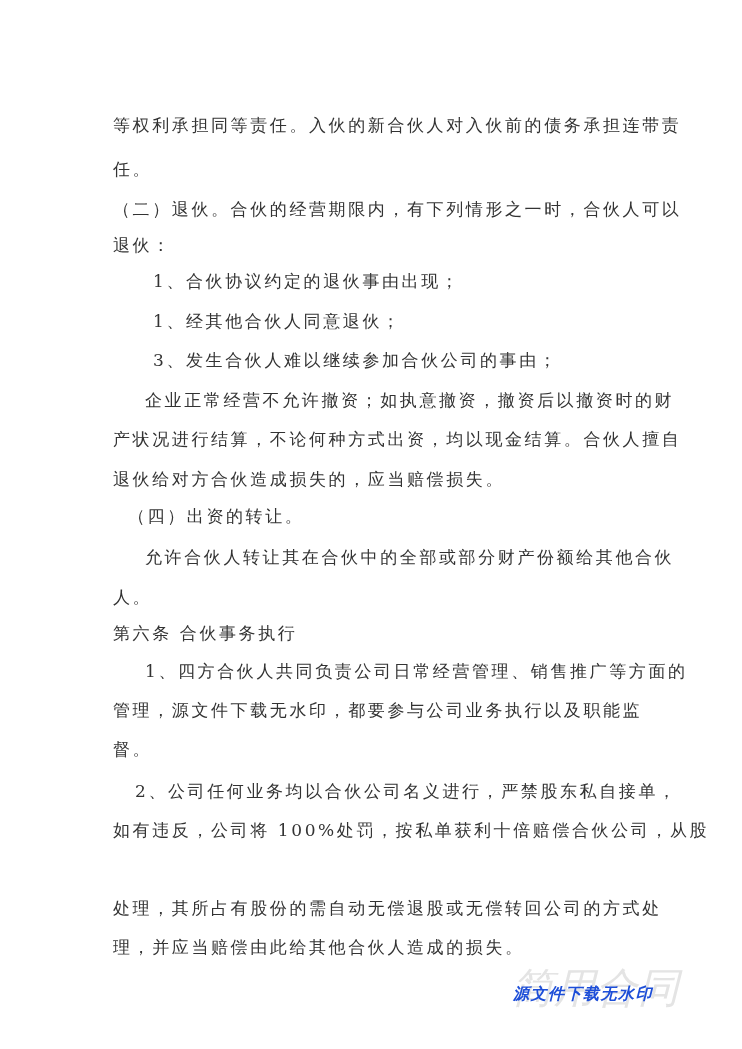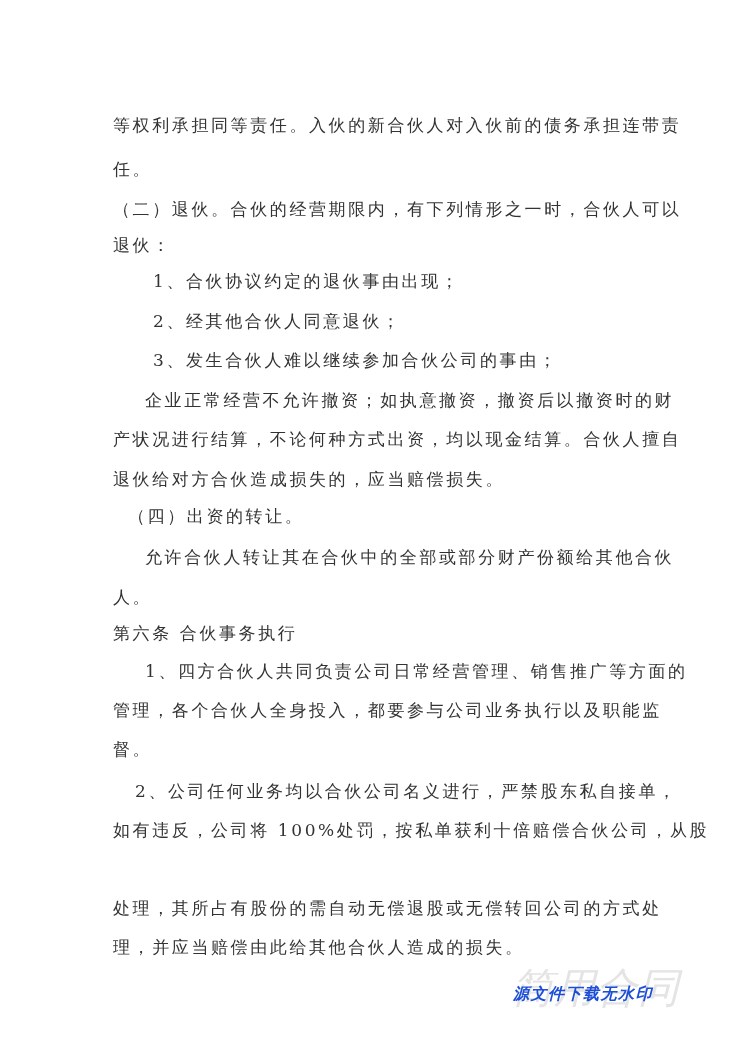--- a/index.html
+++ b/index.html
@@ -24,31 +24,31 @@
 </style>
 </head>
 <body>
 
 <div class="page">
   <div class="line" style="top:98px;left:113px;">等权利承担同等责任。入伙的新合伙人对入伙前的债务承担连带责</div>
   <div class="line" style="top:142px;left:113px;">任。</div>
   <div class="line" style="top:182px;left:113px;">（二）退伙。合伙的经营期限内，有下列情形之一时，合伙人可以</div>
   <div class="line" style="top:218px;left:113px;">退伙：</div>
   <div class="line" style="top:254px;left:153px;">1、合伙协议约定的退伙事由出现；</div>
-  <div class="line" style="top:294px;left:153px;">2、经其他合伙人同意退伙；</div>
+  <div class="line" style="top:294px;left:153px;">1、经其他合伙人同意退伙；</div>
   <div class="line" style="top:333px;left:153px;">3、发生合伙人难以继续参加合伙公司的事由；</div>
   <div class="line" style="top:373px;left:145px;text-align:center;">企业正常经营不允许撤资；如执意撤资，撤资后以撤资时的财</div>
   <div class="line" style="top:412px;left:113px;">产状况进行结算，不论何种方式出资，均以现金结算。合伙人擅自</div>
   <div class="line" style="top:452px;left:113px;">退伙给对方合伙造成损失的，应当赔偿损失。</div>
   <div class="line" style="top:489px;left:128px;">（四）出资的转让。</div>
   <div class="line" style="top:530px;left:145px;">允许合伙人转让其在合伙中的全部或部分财产份额给其他合伙</div>
   <div class="line" style="top:570px;left:113px;">人。</div>
   <div class="line" style="top:606px;left:113px;">第六条  合伙事务执行</div>
   <div class="line" style="top:644px;left:145px;">1、四方合伙人共同负责公司日常经营管理、销售推广等方面的</div>
-  <div class="line" style="top:683px;left:113px;">管理，各个合伙人全身投入，都要参与公司业务执行以及职能监</div>
+  <div class="line" style="top:683px;left:113px;">管理，源文件下载无水印，都要参与公司业务执行以及职能监</div>
   <div class="line" style="top:722px;left:113px;">督。</div>
   <div class="line" style="top:764px;left:135px;">2、公司任何业务均以合伙公司名义进行，严禁股东私自接单，</div>
   <div class="line" style="top:803px;left:113px;">如有违反，公司将 100%处罚，按私单获利十倍赔偿合伙公司，从股</div>
   <div class="line" style="top:920px;left:113px;">理，并应当赔偿由此给其他合伙人造成的损失。</div>
   <div class="line" style="top:881px;left:113px;">处理，其所占有股份的需自动无偿退股或无偿转回公司的方式处</div>
 
   <div class="wm1">简用合同</div>
   <div class="wm2">源文件下载无水印</div>
 </div>
 

